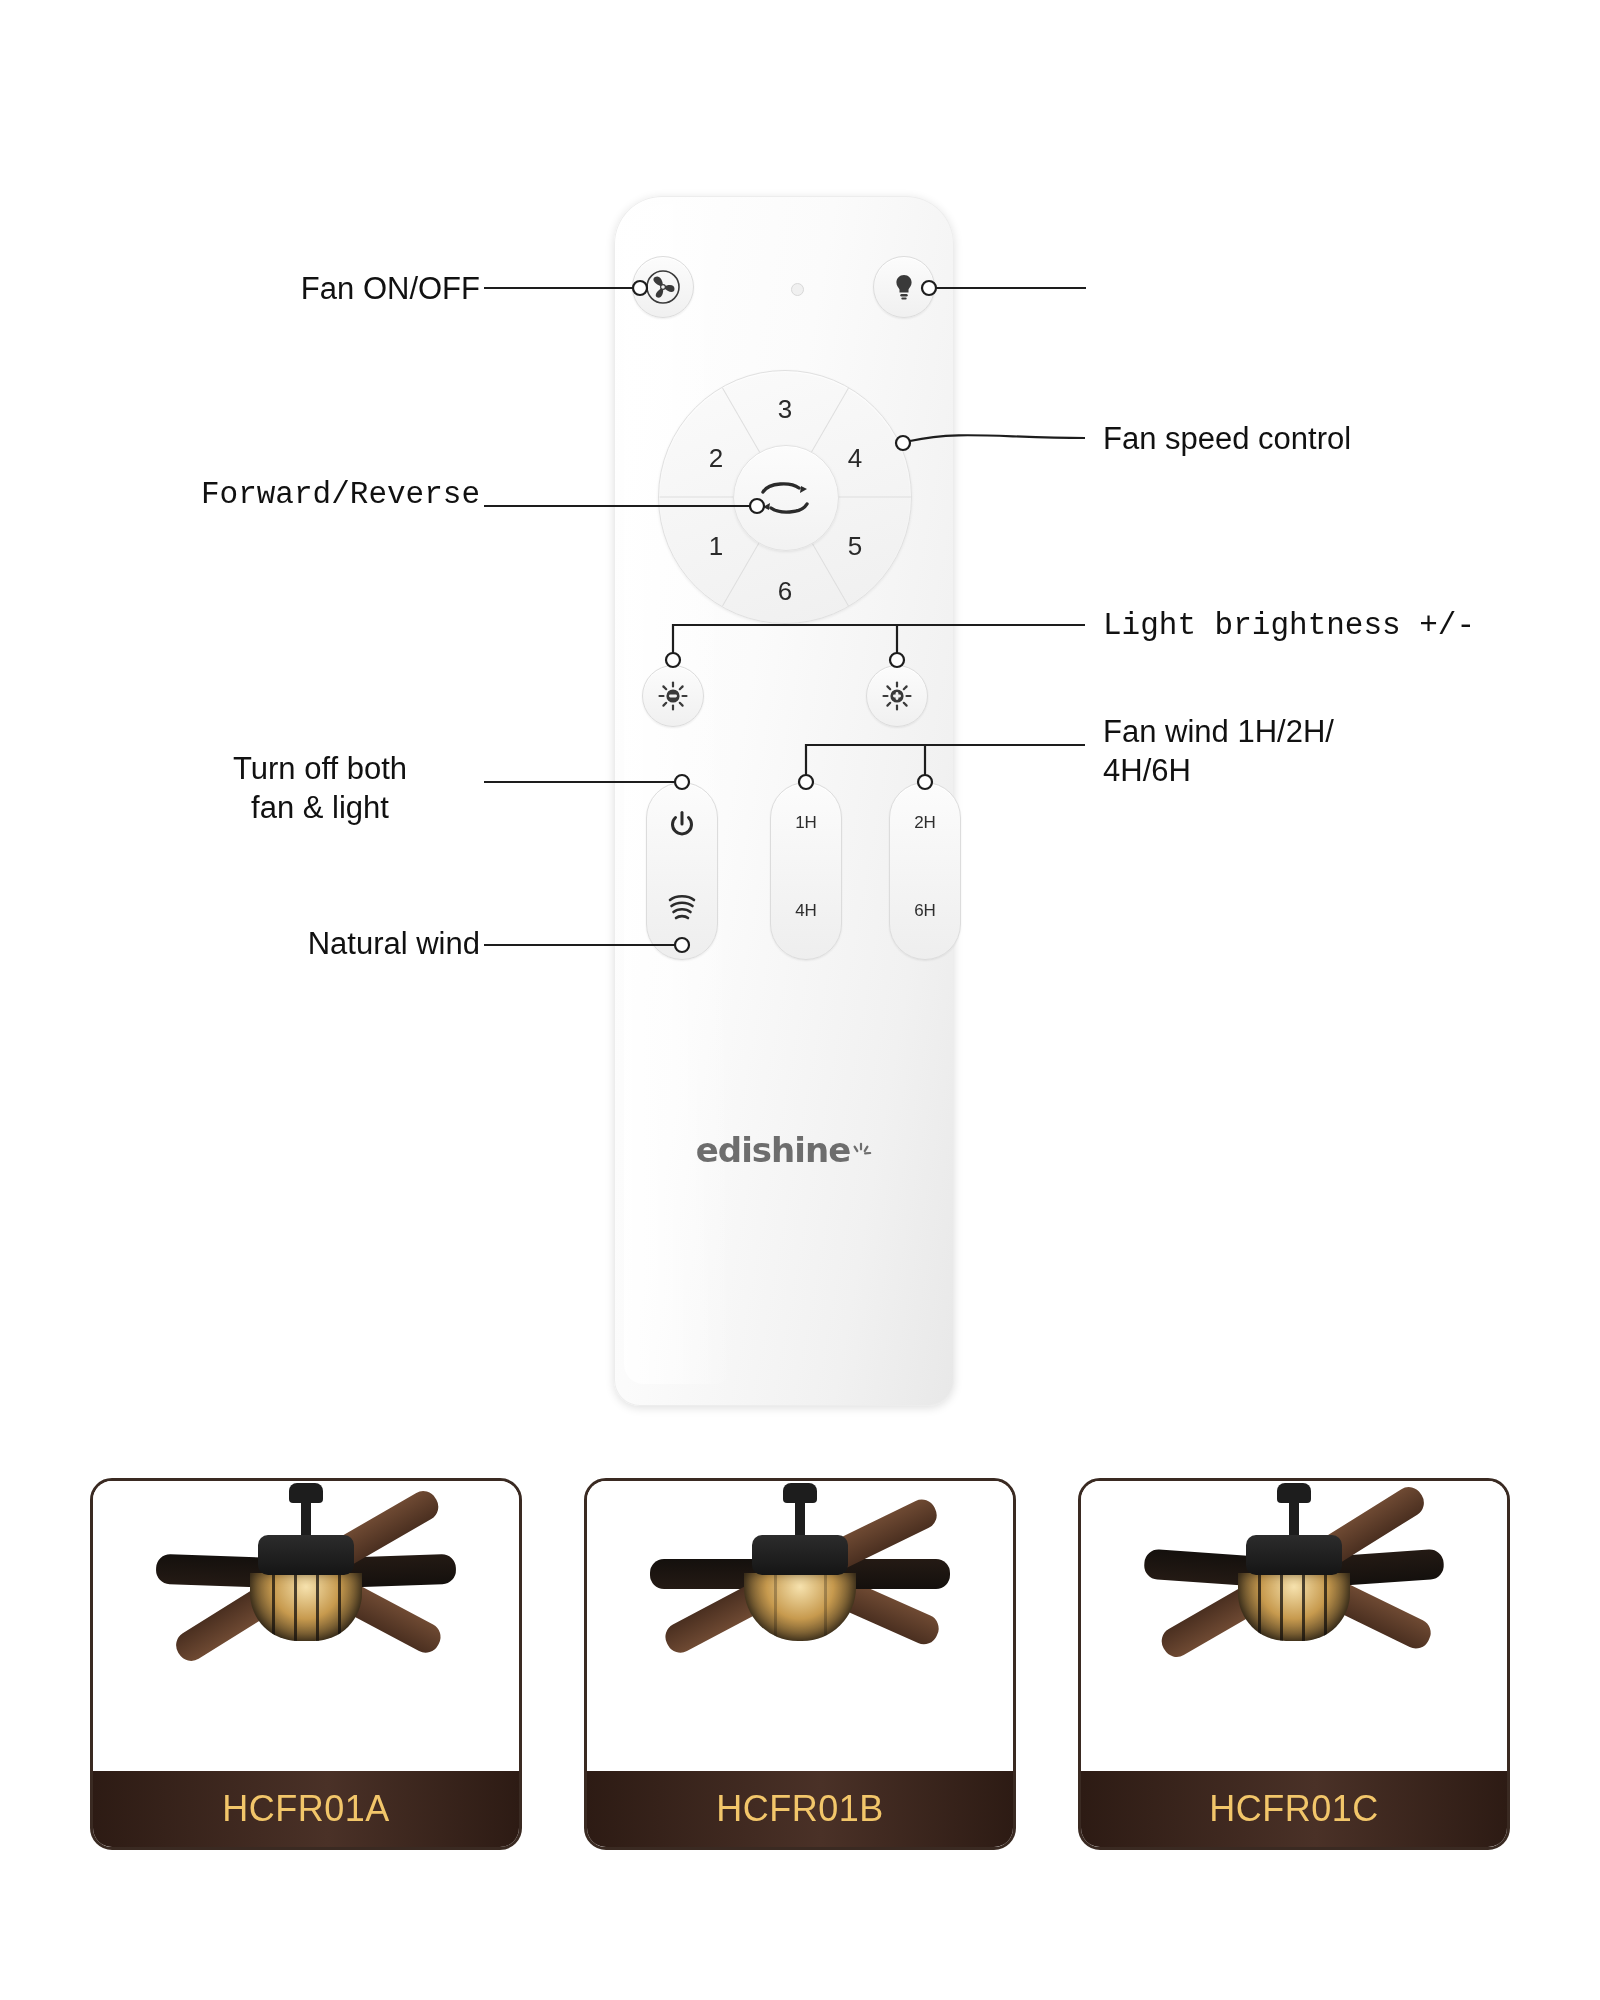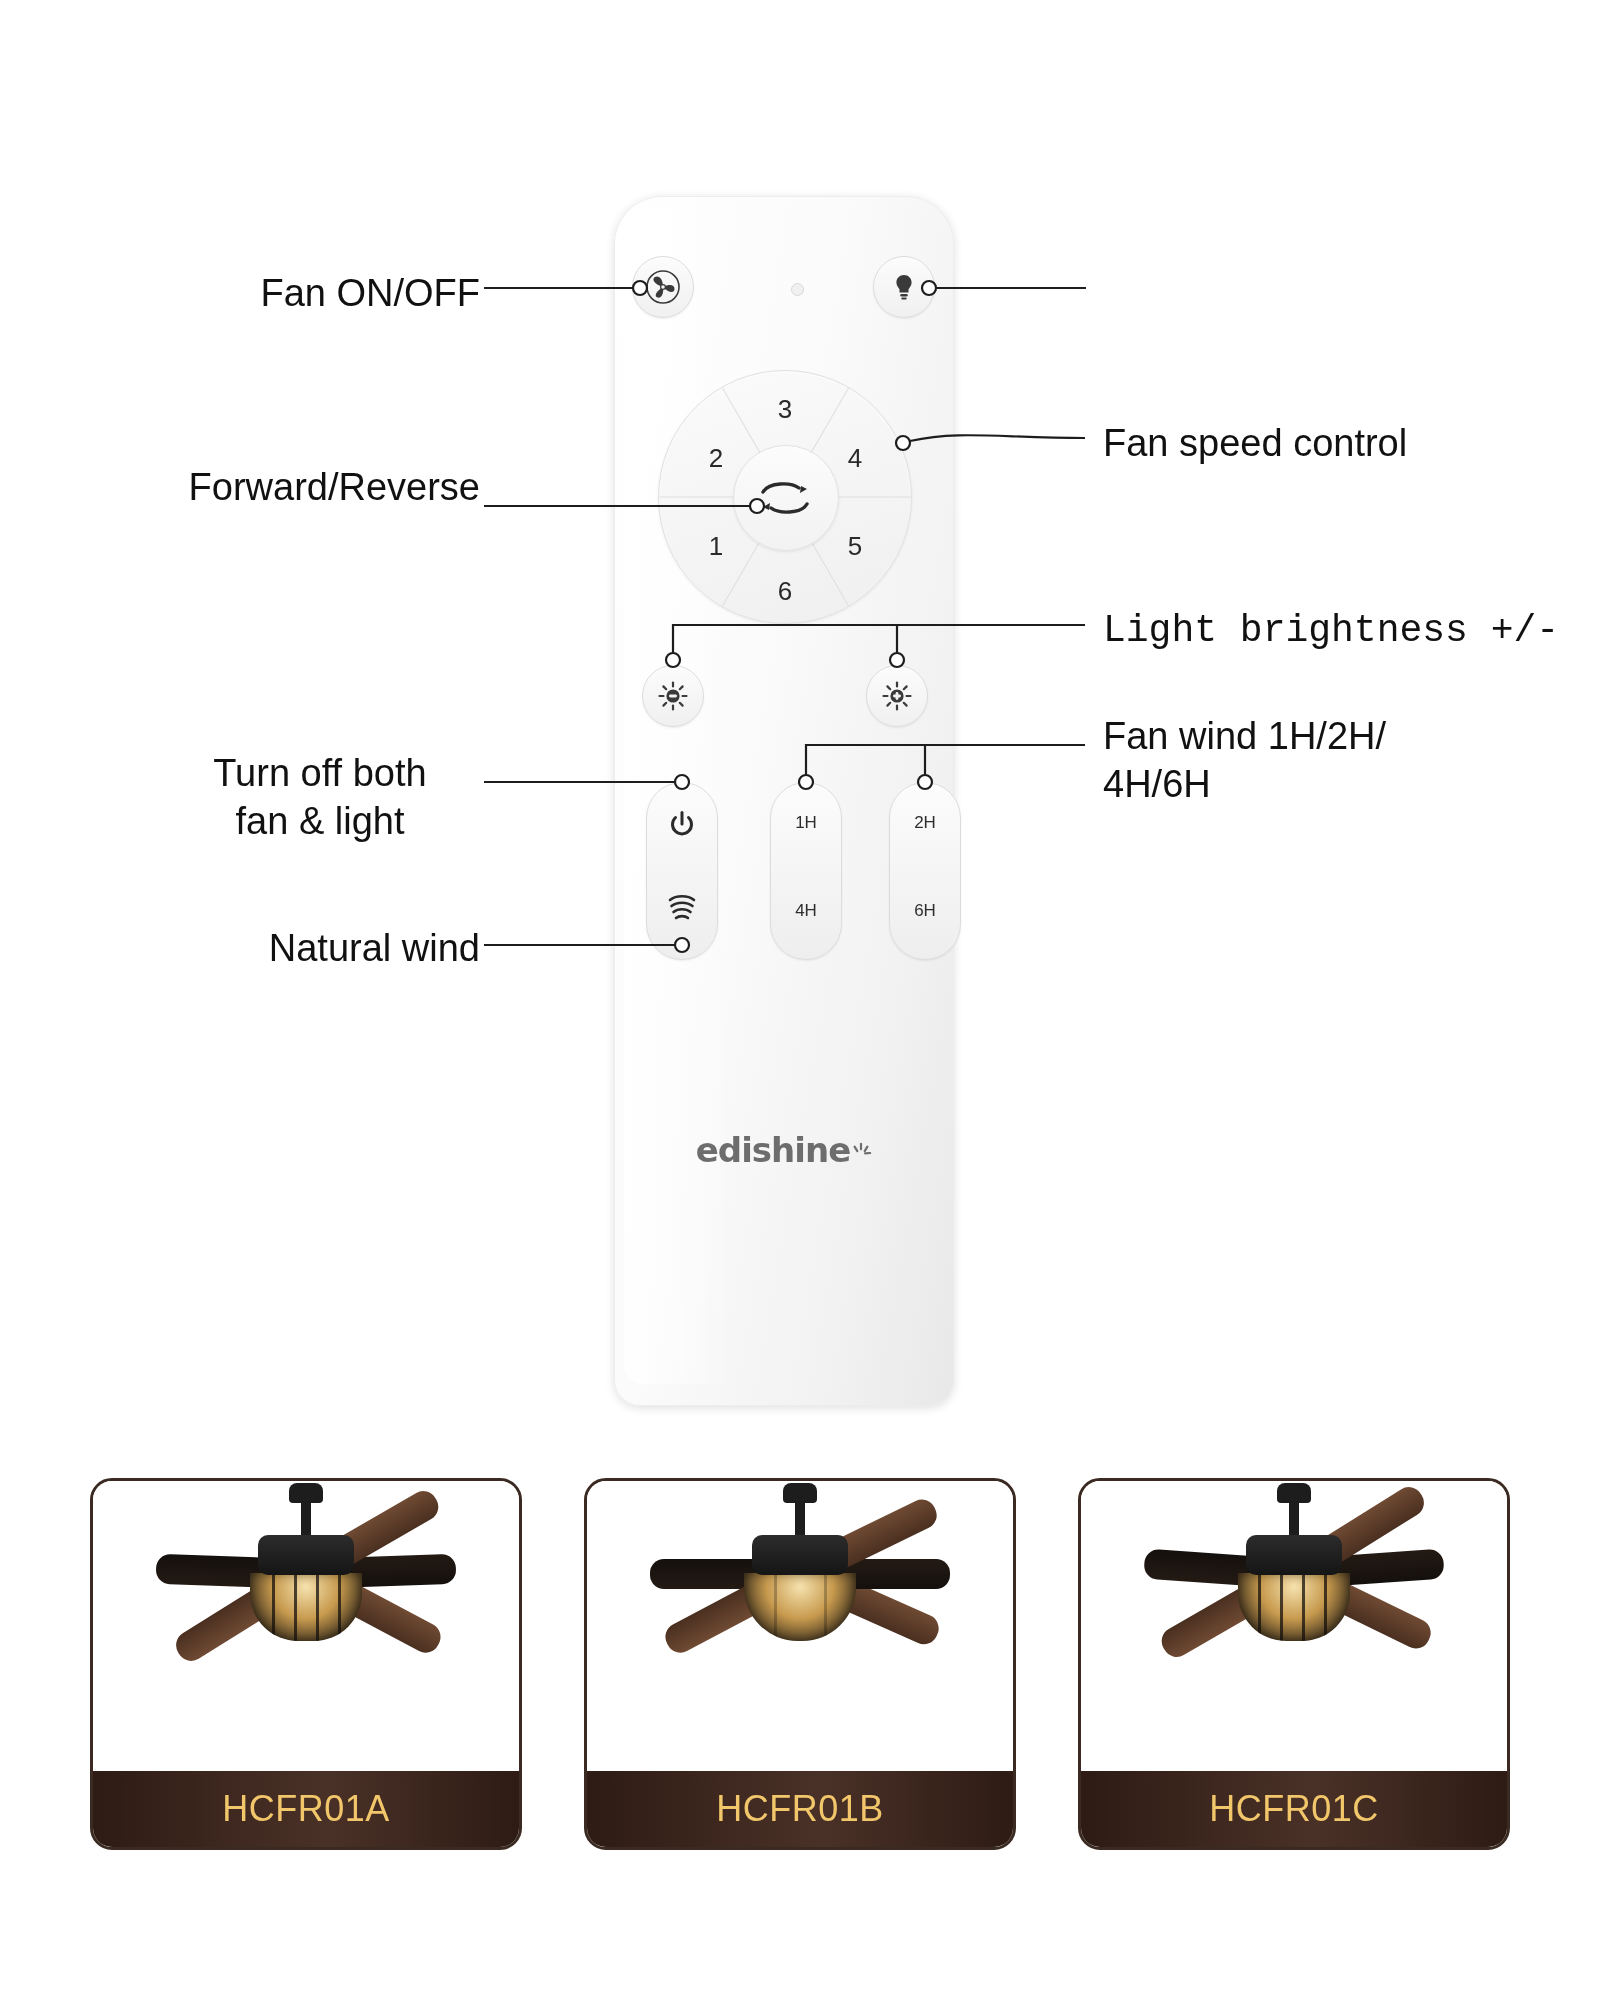--- a/index.html
+++ b/index.html
@@ -165,21 +165,21 @@
   .brand .sun {
     display: inline-block;
     position: relative;
     width: 22px; height: 22px;
     vertical-align: -2px;
   }
 
   
   .callout-label {
     position: absolute;
-    font-size: 38px;
+    font-size: 31px;
     color: #111;
     line-height: 1.25;
     white-space: pre-line;
   }
   .callout-label.right-side { text-align: left; }
   .callout-label.left-side { text-align: right; }
 
   svg#leader-lines {
     position: absolute;
     left: 0; top: 0;
@@ -448,21 +448,21 @@
 
     <circle cx="682" cy="945" r="7"></circle>
     <line x1="675" y1="945" x2="484" y2="945"></line>
   </svg>
 
   <div class="callout-label left-side" style="left:180px; top:270px; width:300px;">Fan ON/OFF</div>
 
 
   <div class="callout-label right-side" style="left:1103px; top:420px; width:430px;">Fan speed control</div>
 
-  <div class="callout-label left-side" style="left:100px; top:464px; width:380px;">Forward/Reverse</div>
+  <div class="callout-label left-side" style="left:100px; top:476px; width:380px;font-family:Liberation Mono, monospace;">Forward/Reverse</div>
 
   <div class="callout-label right-side" style="left:1103px; top:607px; width:470px;font-family:Liberation Mono, monospace;">Light brightness +/-</div>
 
   <div class="callout-label right-side" style="left:1103px; top:713px; width:420px;">Fan wind 1H/2H/
 4H/6H</div>
 
   <div class="callout-label left-side" style="left:160px; top:750px; width:320px;text-align:center;">Turn off both
 fan &amp; light</div>
 
   <div class="callout-label left-side" style="left:160px; top:925px; width:320px;">Natural wind</div>

